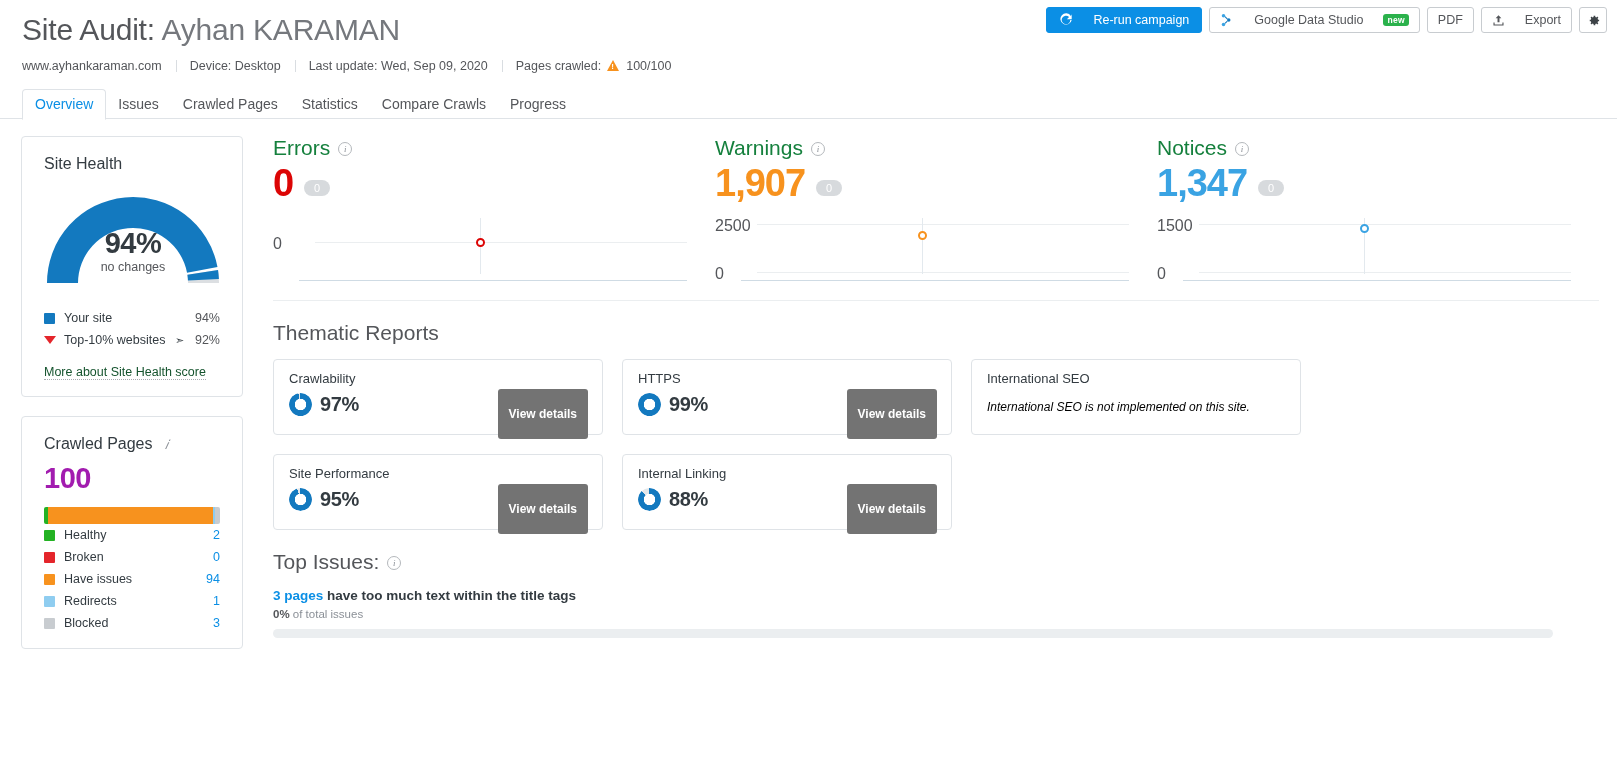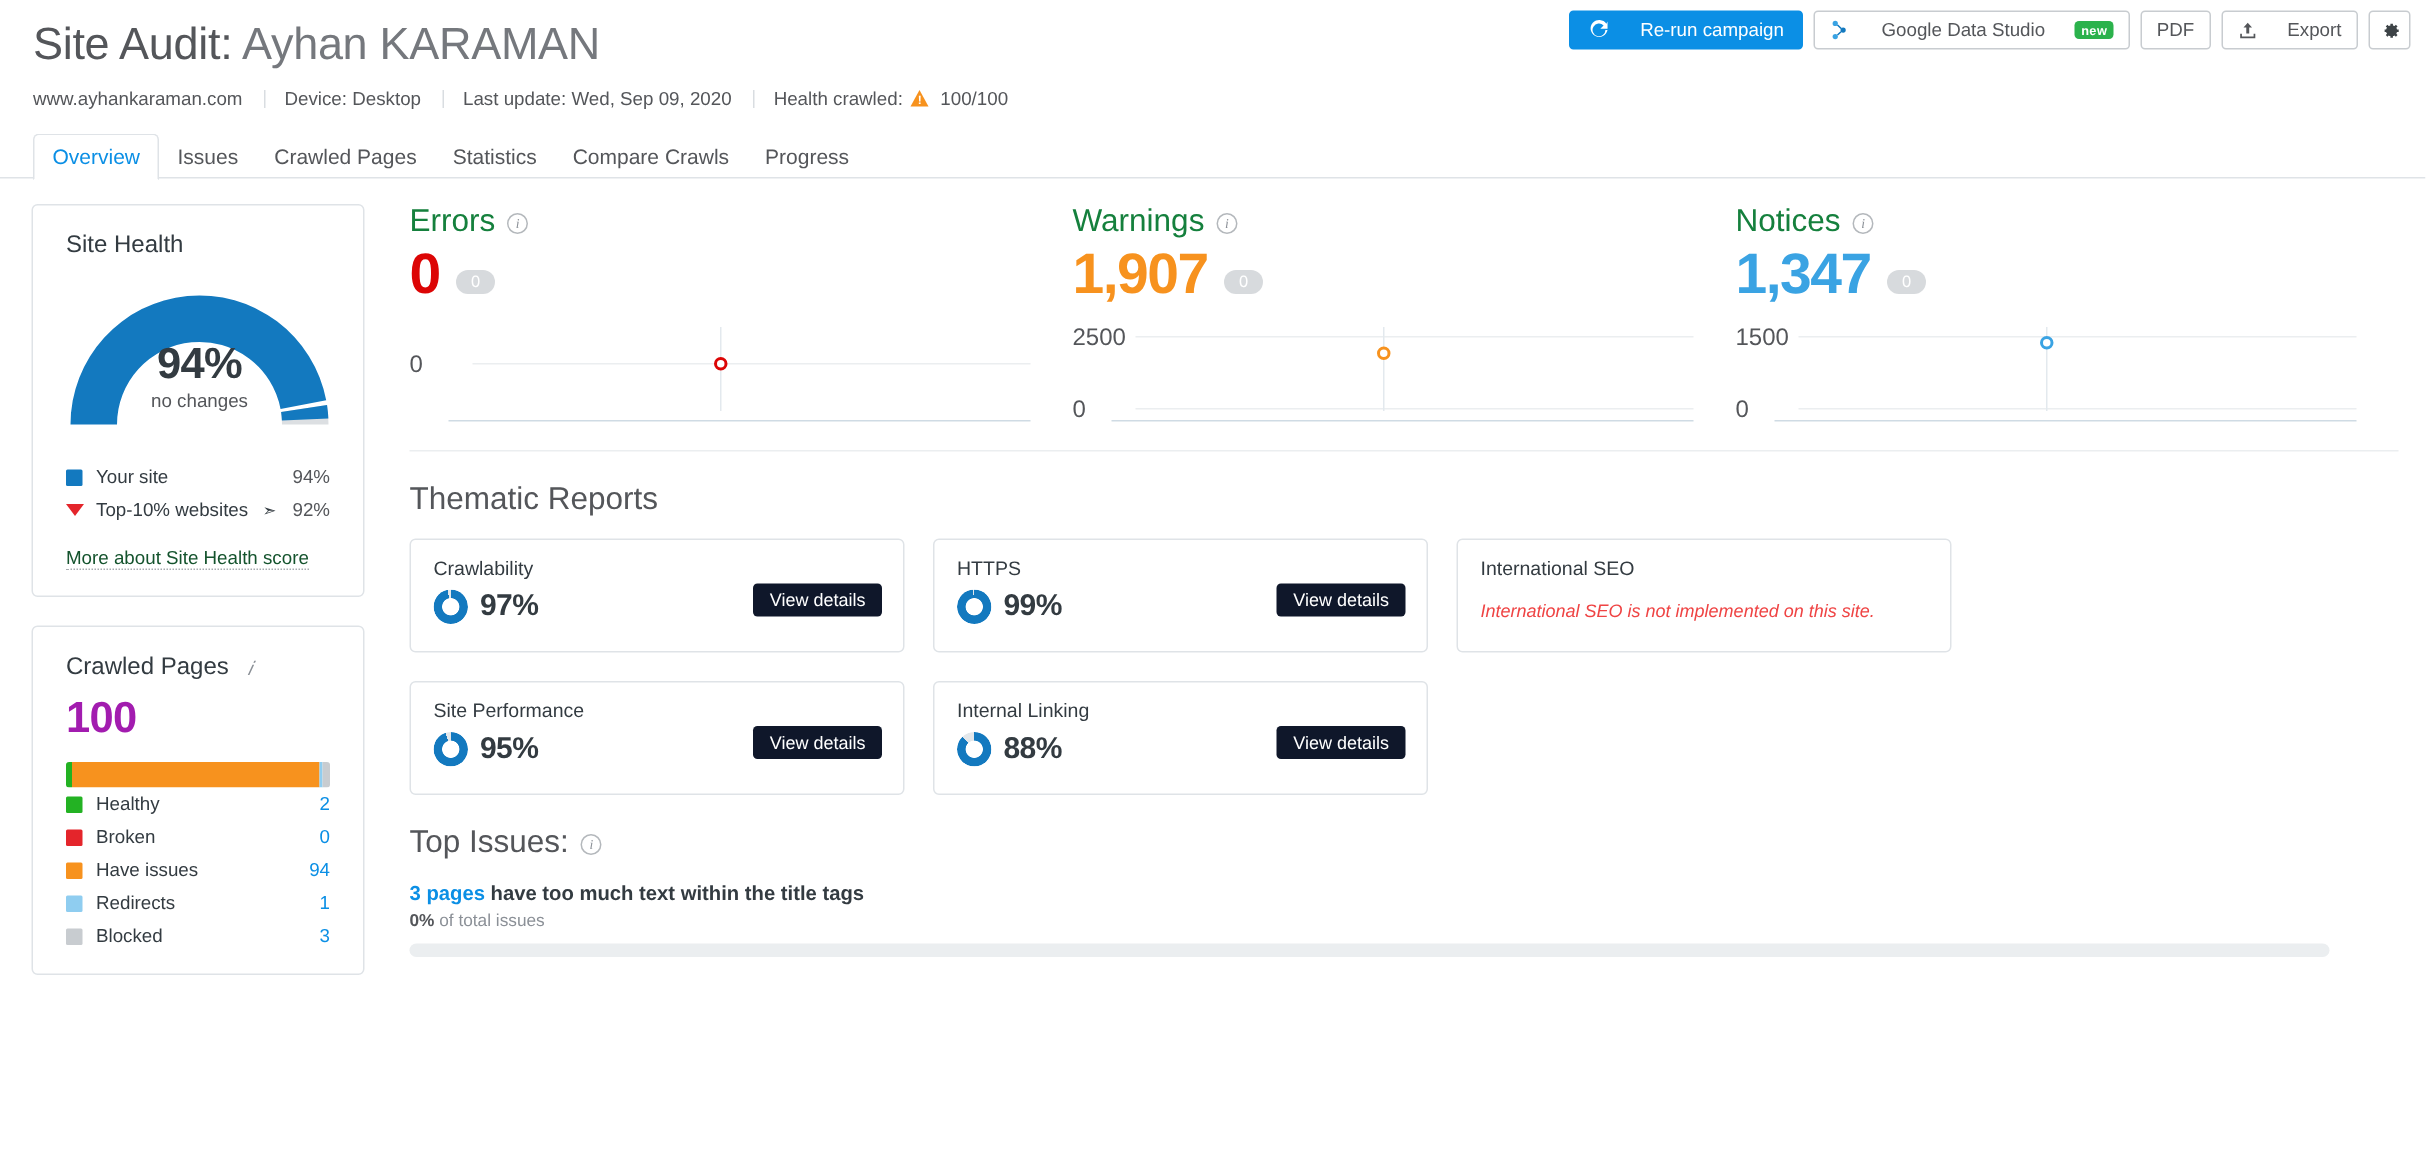--- a/index.html
+++ b/index.html
@@ -125,25 +125,25 @@
   .thematic { display: flex; flex-wrap: wrap; gap: 19px; }
   .tcard {
     width: 330px; height: 76px; border: 1px solid #dfe3e7; border-radius: 4px;
     padding: 11px 14px 0 15px; position: relative; background: #fff;
   }
   .tcard-name { font-size: 13px; color: #333b41; }
   .tcard-val { display: flex; align-items: center; gap: 8px; margin-top: 7px; }
   .ring { width: 23px; height: 23px; border-radius: 50%; flex: 0 0 23px; }
   .tcard-pct { font-size: 20px; font-weight: bold; color: #333b41; letter-spacing: -0.4px; }
   .view-btn {
-    position: absolute; right: 14px; top: 29px; background: #0f172a; color: #fff;
-    font-size: 12px; border: none; border-radius: 3px; padding: 4px 11px; cursor: pointer;
+    position: absolute; right: 14px; top: 29px; background: #737373; color: #fff;
+    font-size: 12px; border: none; border-radius: 3px; padding: 18px 11px; cursor: pointer; font-weight: bold;
   }
   .tcard.empty { width: 330px; }
-  .tcard-empty-text { font-size: 12px; color: #ef4444; font-style: italic; margin-top: 14px; }
+  .tcard-empty-text { font-size: 12px; color: #000000; font-style: italic; margin-top: 14px; }
 
   
   .issues { margin-top: 4px; }
   .issue { margin-top: 14px; }
   .issue-title { font-size: 13.5px; font-weight: bold; color: #333b41; }
   .issue-title .lk { color: #0b8fe5; cursor: pointer; }
   .issue-sub { font-size: 11.5px; color: #8b9097; margin-top: 5px; }
   .issue-sub b { color: #54565a; }
   .issue-bar { height: 9px; background: #ebeef0; border-radius: 5px; margin-top: 9px; overflow: hidden; width: 1280px; max-width: 100%; }
   .issue-bar .fill { height: 100%; background: #1172b8; border-radius: 5px; }
@@ -156,21 +156,21 @@
   <div class="header">
     <div class="title">
       <span>Site Audit:</span>
       <span class="name">Ayhan KARAMAN</span>
     </div>
     <div class="meta">
       <span class="mitem">www.ayhankaraman.com</span>
       <span class="mitem">Device: Desktop</span>
       <span class="mitem">Last update: Wed, Sep 09, 2020</span>
       <span class="mitem">
-        <span>Health crawled:</span>
+        <span>Pages crawled:</span>
         <span class="warn-tri"></span>
         <span>100/100</span>
       </span>
     </div>
 
     <div class="toolbar">
       <button class="btn primary">
         <span class="ico">
           <svg width="14" height="14" viewBox="0 0 16 16">
               <path d="M13.6 3.3A6.5 6.5 0 1 0 14.5 8h-1.6a4.9 4.9 0 1 1-1.4-3.5L9 7h5.5V1.5z" fill="#fff"></path>

